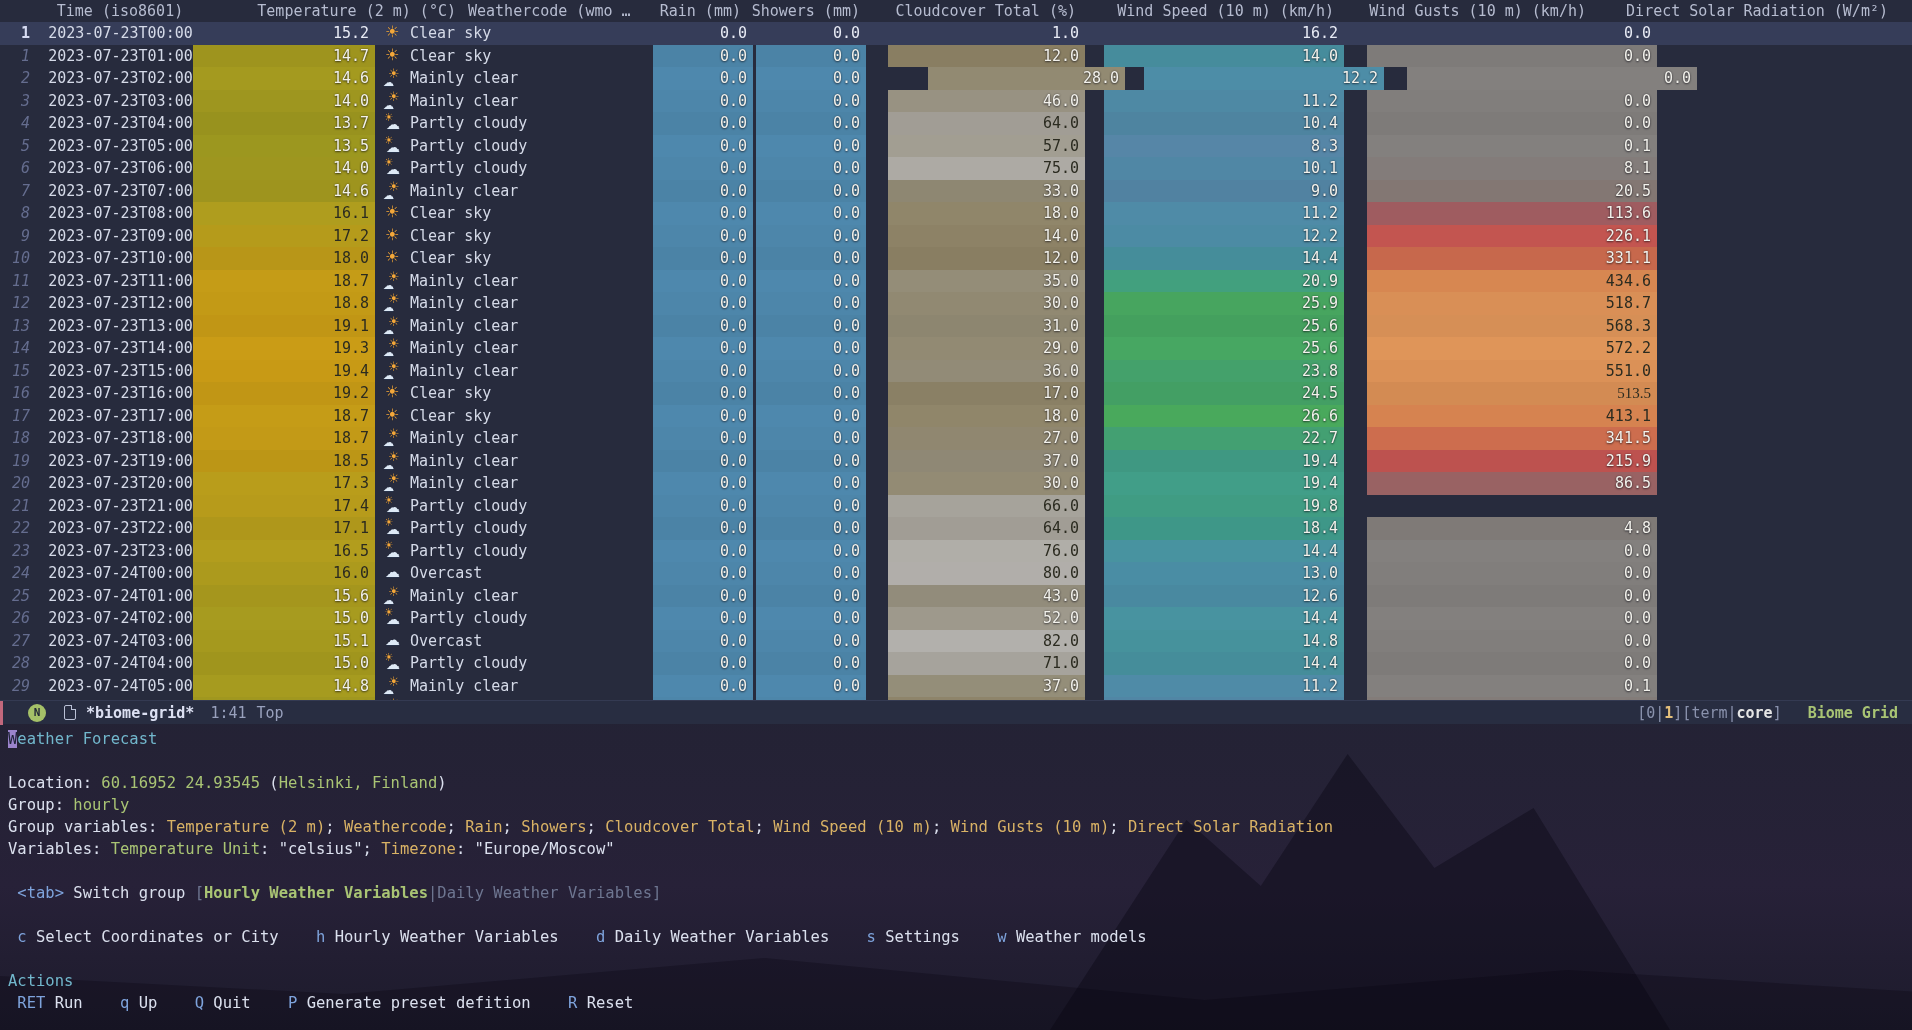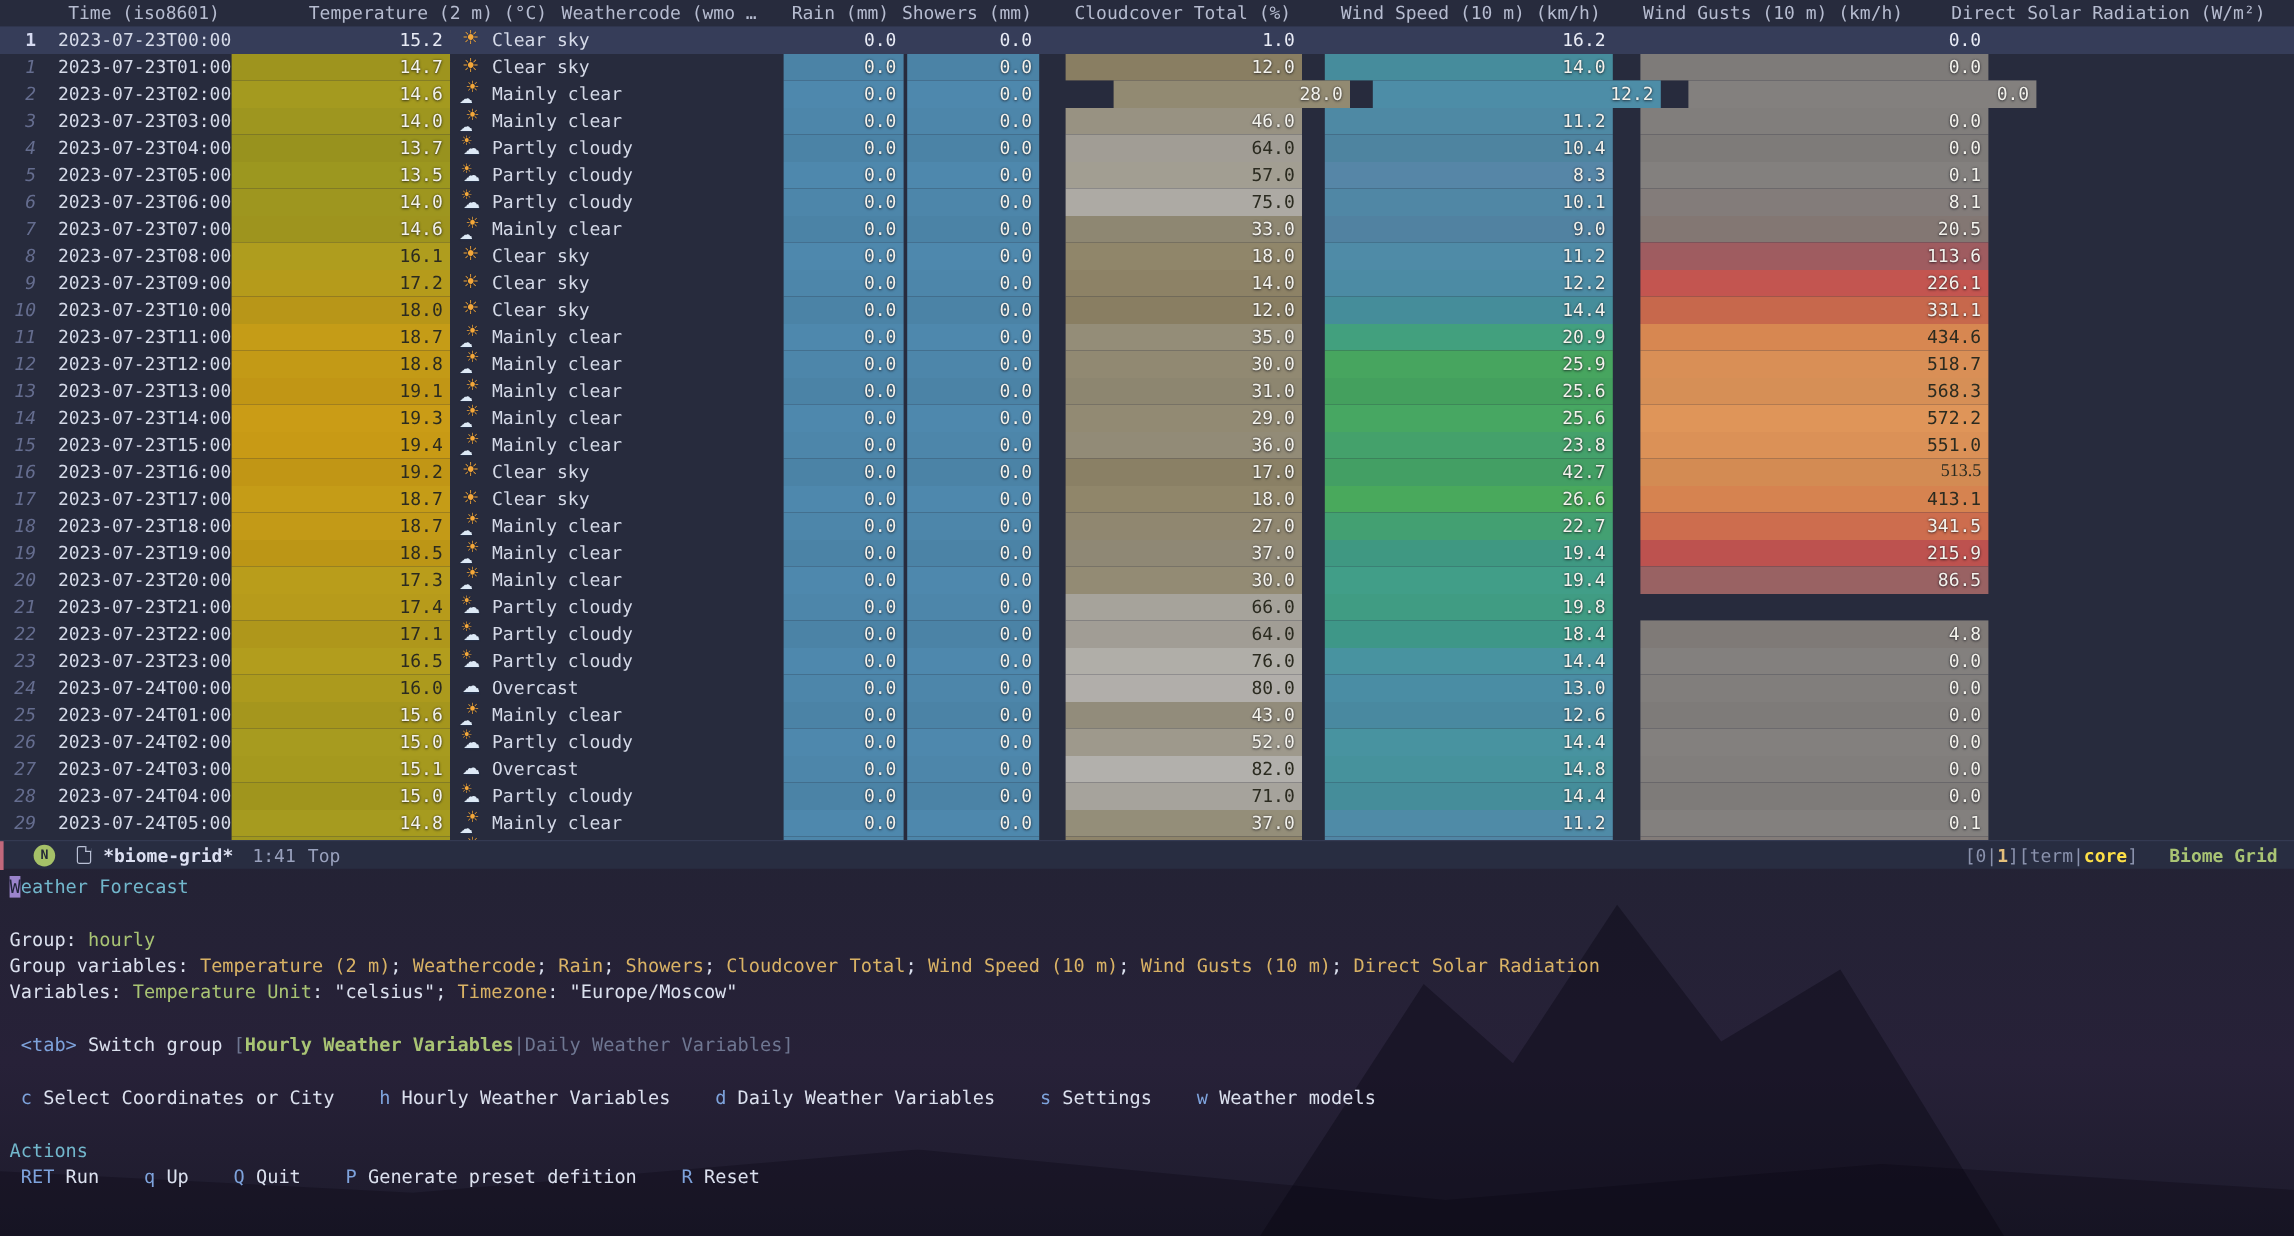--- a/index.html
+++ b/index.html
@@ -56,21 +56,21 @@
                 margin-right:18px; }
   .doc-icon { width:12px; height:15px; border:1.5px solid #bac1d6; border-radius:2px; margin-right:10px;
               position:relative; }
   .doc-icon:before { content:""; position:absolute; right:-1px; top:-1px; width:4px; height:4px;
                      background:#282d41; border-left:1.5px solid #bac1d6; border-bottom:1.5px solid #bac1d6; }
   .ml-buffer { font-weight:bold; color:#dce0f2; margin-right:16px; }
   .ml-pos { color:#99a1bd; margin-right:10px; }
   .ml-spacer { flex:1; }
   .ml-mode { color:#a9c474; font-weight:bold; margin:0 14px 0 26px; }
   .seg.mdim { color:#8a92ad; } .seg.morange { color:#e5c07b; font-weight:bold; }
-  .seg.mblue { color:#fde047; font-weight:bold; }
+  .seg.mblue { color:#e5e5e5; font-weight:bold; }
 
   
   .info { position:absolute; left:0; top:724px; width:1912px; height:306px; padding:4px 0 0 8px;
           font-size:15.5px; line-height:22px; }
   .iline { white-space:pre; height:22px; }
   .seg.fg{color:#dbe0ee} .seg.green{color:#a9c474} .seg.greenb{color:#a9c474;font-weight:bold}
   .seg.orange{color:#d9b265} .seg.cyan{color:#72b7cc} .seg.key{color:#7ea3dc}
   .seg.dim{color:#6e7691} .seg.cursor{background:#9b84cc;color:#20243a}
 </style>
 </head>
@@ -482,21 +482,21 @@
               <span class="sun" style="font-size: 16px; top: 1px; left: 2px;">☀</span>
             </span>
             <span>Clear sky</span>
           </span>
           <span class="cell c-rain lt" style="background: rgb(75, 131, 166);">0.0</span>
           <span class="gap g3"></span>
           <span class="cell c-showers lt" style="background: rgb(75, 131, 166);">0.0</span>
           <span class="gap g22"></span>
           <span class="cell c-cloud lt" style="background: rgb(138, 128, 101);">17.0</span>
           <span class="gap g19"></span>
-          <span class="cell c-wind lt" style="background: rgb(67, 159, 100);">42.7</span>
+          <span class="cell c-wind lt" style="background: rgb(67, 159, 100);">24.5</span>
           <span class="gap g12"></span>
           <span class="gap gusts"></span>
           <span class="gap g11"></span>
           <span class="cell c-solar dk" style="background: rgb(211, 139, 83); font-family: Liberation Serif, serif;">513.5</span>
           <span class="gap gpad"></span>
         </div>
         <div class="grid-row">
           <span class="c-num">17</span>
           <span class="c-time">2023-07-23T17:00</span>
           <span class="cell c-temp dk" style="background: rgb(197, 156, 23);">18.7</span>
@@ -839,20 +839,21 @@
     <span class="ml-pos">1:41</span>
     <span class="ml-pos">Top</span>
     <span class="ml-spacer"></span>
     <span id="ml-right"><span class="seg mdim">[</span><span class="seg mdim">0</span><span class="seg mdim">|</span><span class="seg morange">1</span><span class="seg mdim">][</span><span class="seg mdim">term</span><span class="seg mdim">|</span><span class="seg mblue">core</span><span class="seg mdim">]</span></span>
     <span class="ml-mode">Biome Grid</span>
   </div>
 
   <div class="info" id="info">
       <div class="iline"><span class="seg cursor">W</span><span class="seg cyan">eather Forecast</span></div>
       <div class="iline"></div>
+      <div class="iline"><span class="seg fg">Location: </span><span class="seg green">60.16952 24.93545</span><span class="seg fg"> (</span><span class="seg green">Helsinki, Finland</span><span class="seg fg">)</span></div>
       <div class="iline"><span class="seg fg">Group: </span><span class="seg green">hourly</span></div>
       <div class="iline"><span class="seg fg">Group variables: </span><span class="seg orange">Temperature (2 m)</span><span class="seg fg">; </span><span class="seg orange">Weathercode</span><span class="seg fg">; </span><span class="seg orange">Rain</span><span class="seg fg">; </span><span class="seg orange">Showers</span><span class="seg fg">; </span><span class="seg orange">Cloudcover Total</span><span class="seg fg">; </span><span class="seg orange">Wind Speed (10 m)</span><span class="seg fg">; </span><span class="seg orange">Wind Gusts (10 m)</span><span class="seg fg">; </span><span class="seg orange">Direct Solar Radiation</span></div>
       <div class="iline"><span class="seg fg">Variables: </span><span class="seg green">Temperature Unit</span><span class="seg fg">: "celsius"; </span><span class="seg orange">Timezone</span><span class="seg fg">: "Europe/Moscow"</span></div>
       <div class="iline"></div>
       <div class="iline"><span class="seg fg"> </span><span class="seg key">&lt;tab&gt;</span><span class="seg fg"> Switch group </span><span class="seg dim">[</span><span class="seg greenb">Hourly Weather Variables</span><span class="seg dim">|</span><span class="seg dim">Daily Weather Variables</span><span class="seg dim">]</span></div>
       <div class="iline"></div>
       <div class="iline"><span class="seg fg"> </span><span class="seg key">c</span><span class="seg fg"> Select Coordinates or City</span><span class="seg fg">    </span><span class="seg key">h</span><span class="seg fg"> Hourly Weather Variables</span><span class="seg fg">    </span><span class="seg key">d</span><span class="seg fg"> Daily Weather Variables</span><span class="seg fg">    </span><span class="seg key">s</span><span class="seg fg"> Settings</span><span class="seg fg">    </span><span class="seg key">w</span><span class="seg fg"> Weather models</span></div>
       <div class="iline"></div>
       <div class="iline"><span class="seg cyan">Actions</span></div>
       <div class="iline"><span class="seg fg"> </span><span class="seg key">RET</span><span class="seg fg"> Run</span><span class="seg fg">    </span><span class="seg key">q</span><span class="seg fg"> Up</span><span class="seg fg">    </span><span class="seg key">Q</span><span class="seg fg"> Quit</span><span class="seg fg">    </span><span class="seg key">P</span><span class="seg fg"> Generate preset defition</span><span class="seg fg">    </span><span class="seg key">R</span><span class="seg fg"> Reset</span></div>

